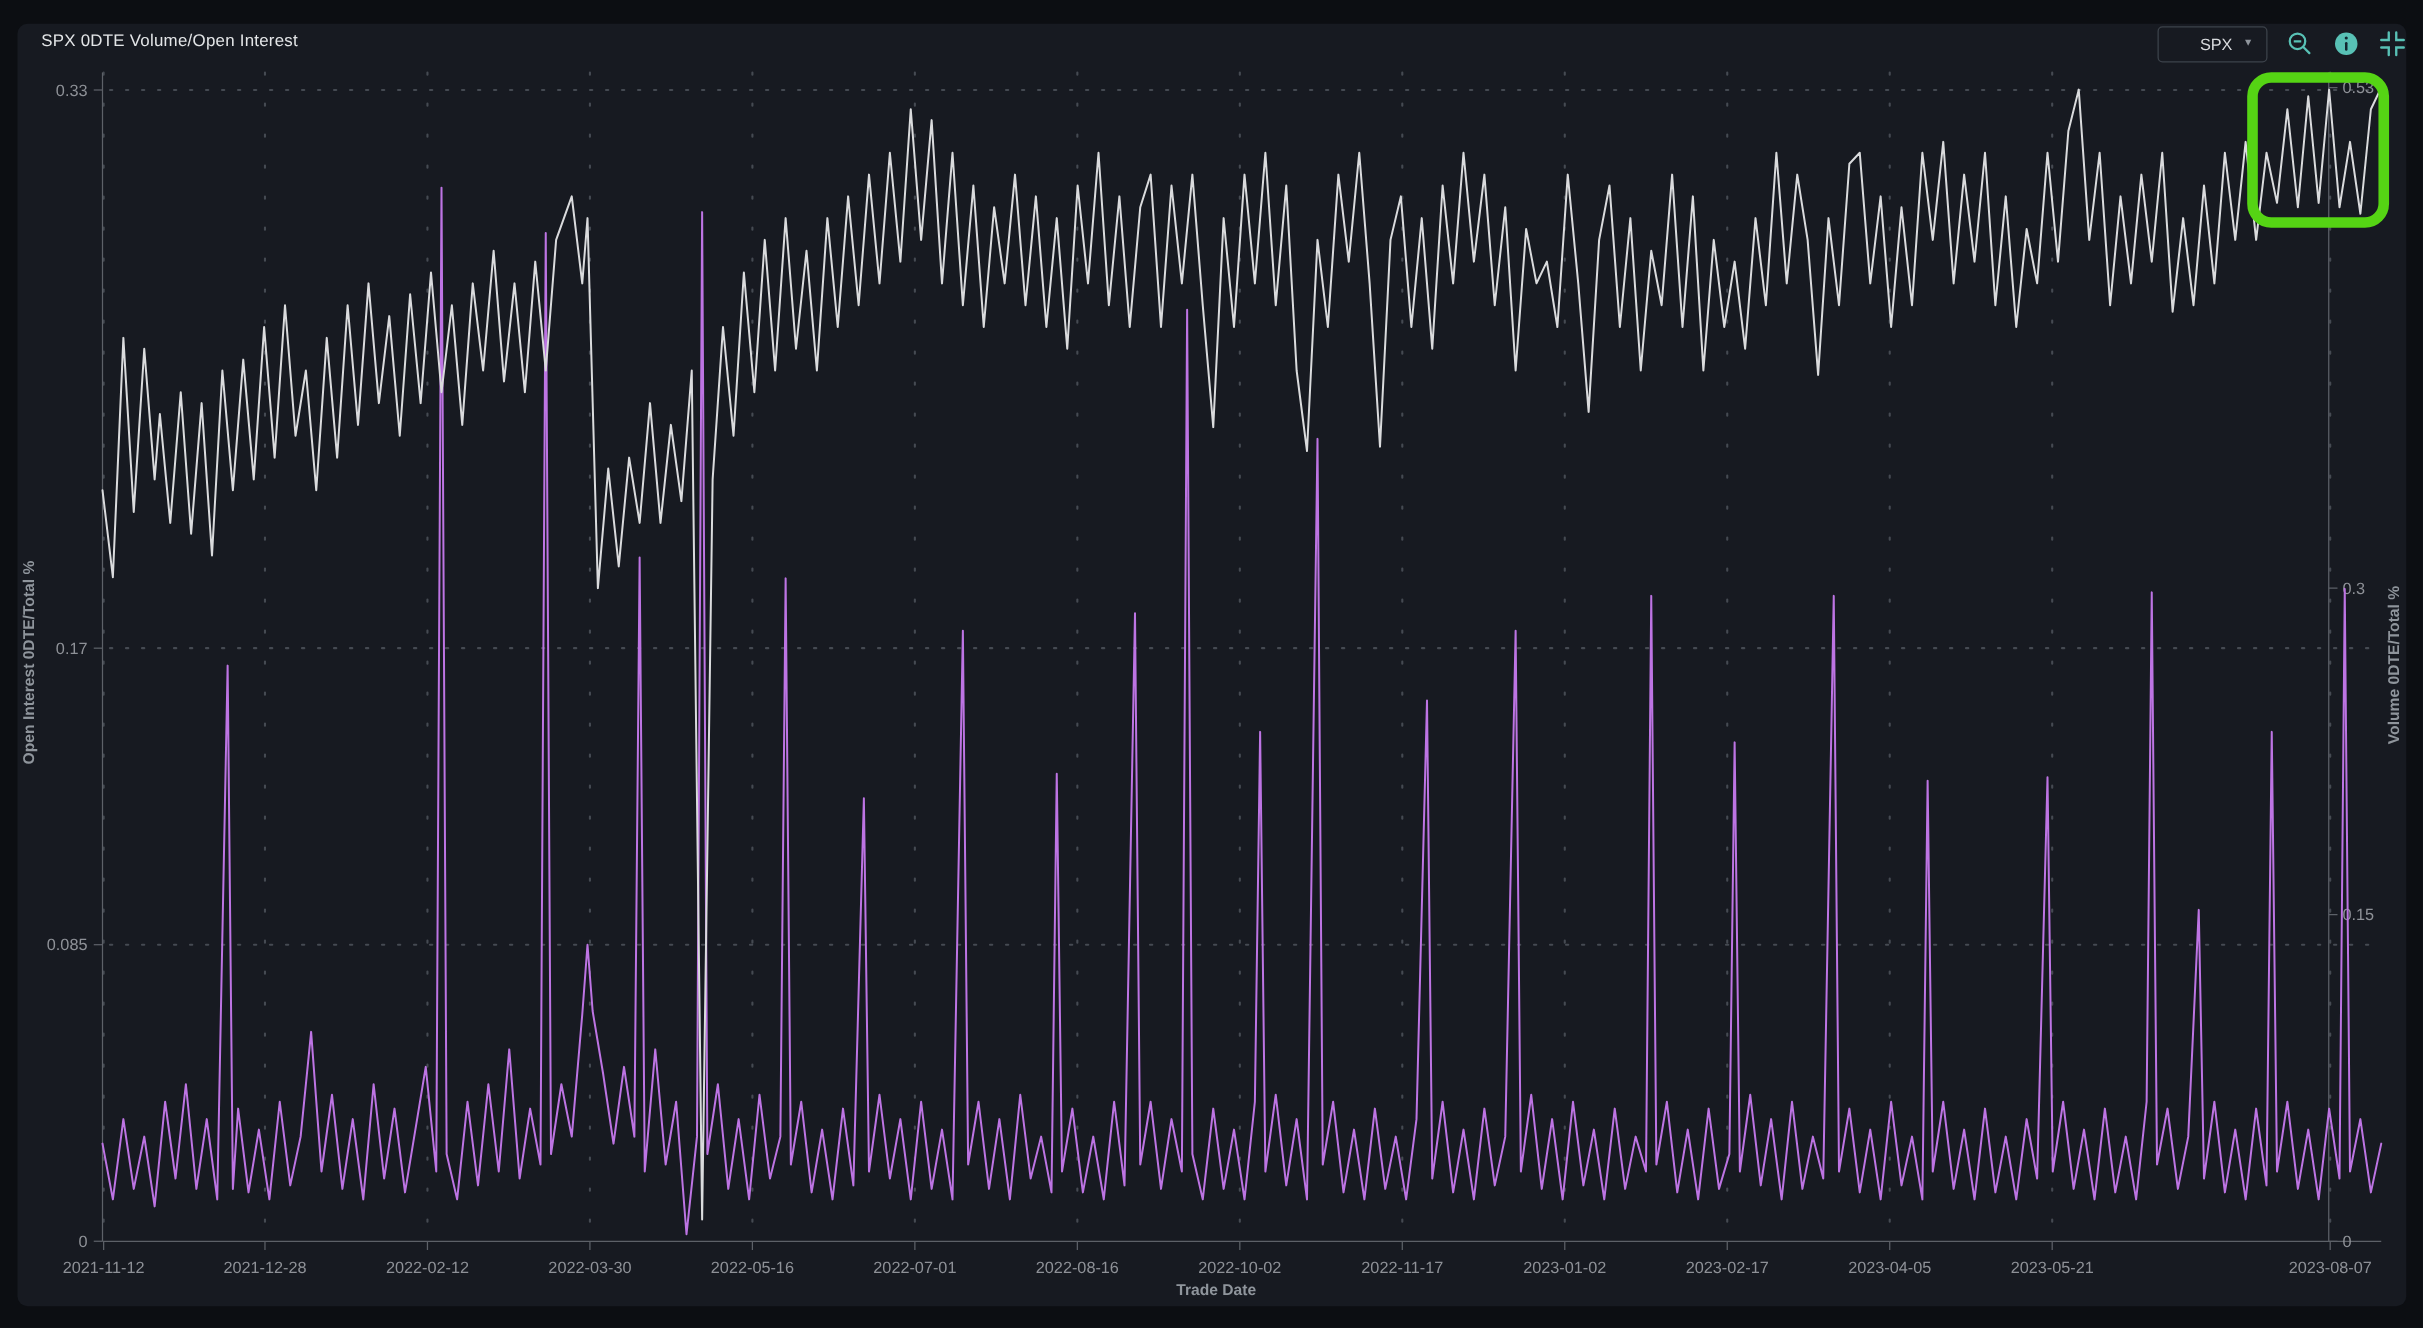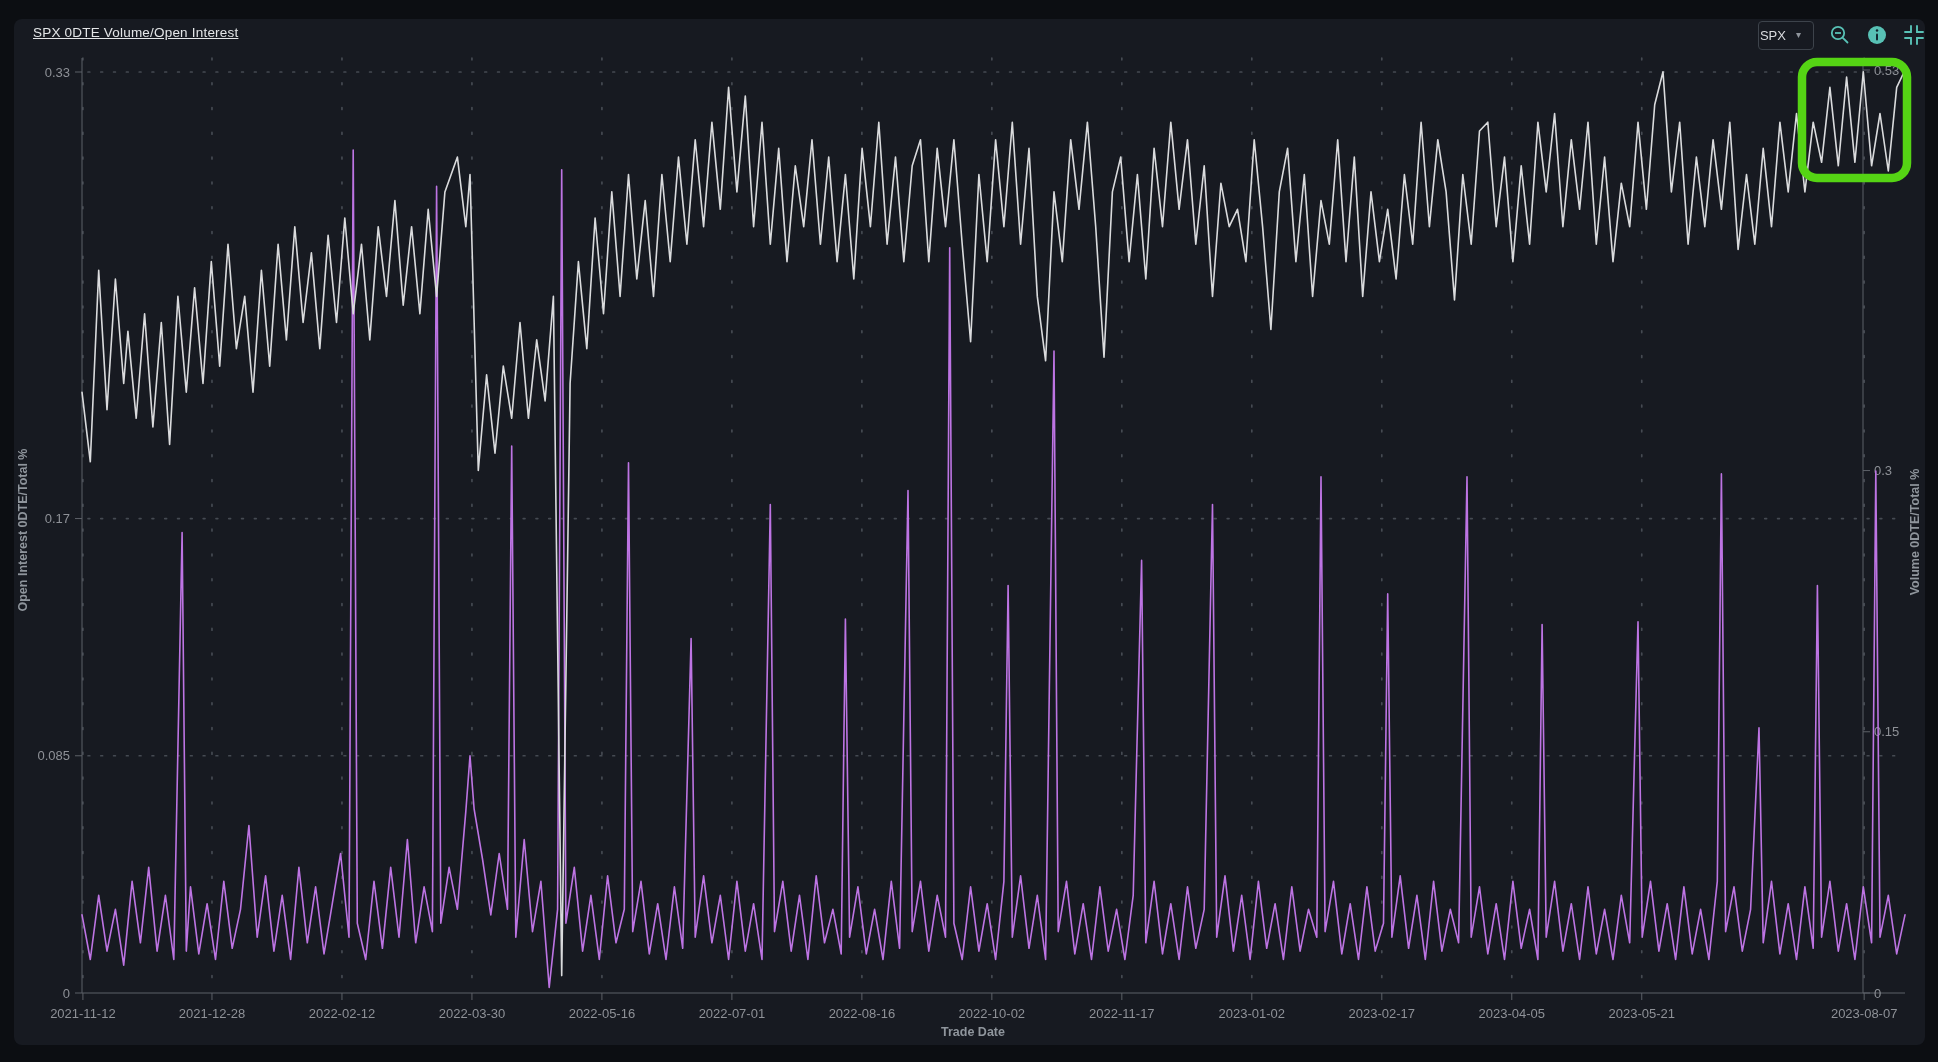--- a/index.html
+++ b/index.html
@@ -1,21 +1,21 @@
 <!DOCTYPE html>
 <html><head>
 <meta charset="utf-8">
 <style>
   html,body{margin:0;padding:0;background:#0c0e12;width:1938px;height:1062px;overflow:hidden;
     font-family:"Liberation Sans",sans-serif;}
   .panel{position:absolute;left:14px;top:19px;width:1911px;height:1026px;background:#171a21;
     border-radius:8px;}
-  .chart-title{position:absolute;left:33px;top:25px;font-size:13.5px;color:#e3e5e7;letter-spacing:.2px;text-decoration:underline;}
+  .chart-title{position:absolute;left:33px;top:25px;font-size:13.5px;color:#e3e5e7;letter-spacing:.2px;}
   .controls{position:absolute;right:12px;top:18px;height:34px;display:flex;align-items:center;gap:14px;}
-  .symbol-btn{display:flex;align-items:center;gap:10px;padding:6px 12px 6px 1px;border:1px solid #3d434b;
+  .symbol-btn{display:flex;align-items:center;gap:10px;padding:6px 12px 6px 33px;border:1px solid #3d434b;
     border-radius:4px;background:transparent;color:#d9dbde;font-size:13px;cursor:pointer;
     font-family:"Liberation Sans",sans-serif;}
   .symbol-btn .chev{color:#8f959c;font-size:10px;line-height:1;}
   .icon-btn{background:none;border:none;padding:0;margin:0;cursor:pointer;display:flex;align-items:center;}
   svg.chart{position:absolute;left:0;top:0;}
   text{font-family:"Liberation Sans",sans-serif;}
 </style>
 </head>
 <body>
 

